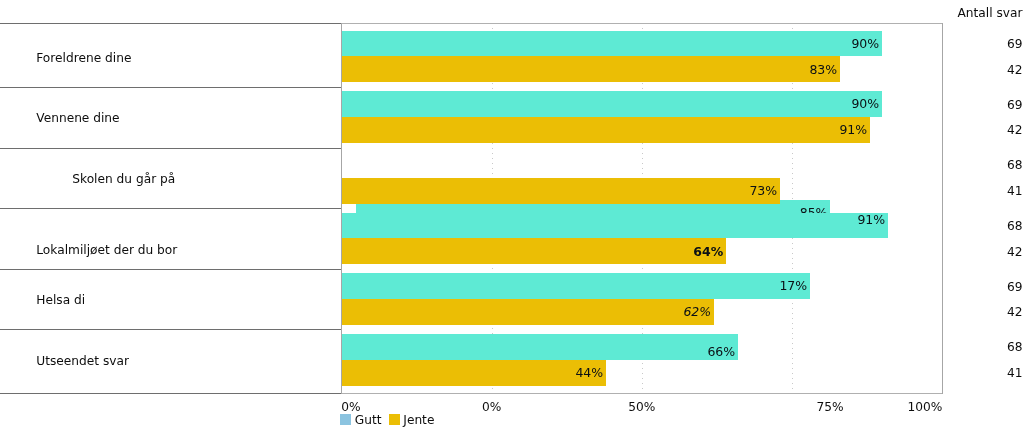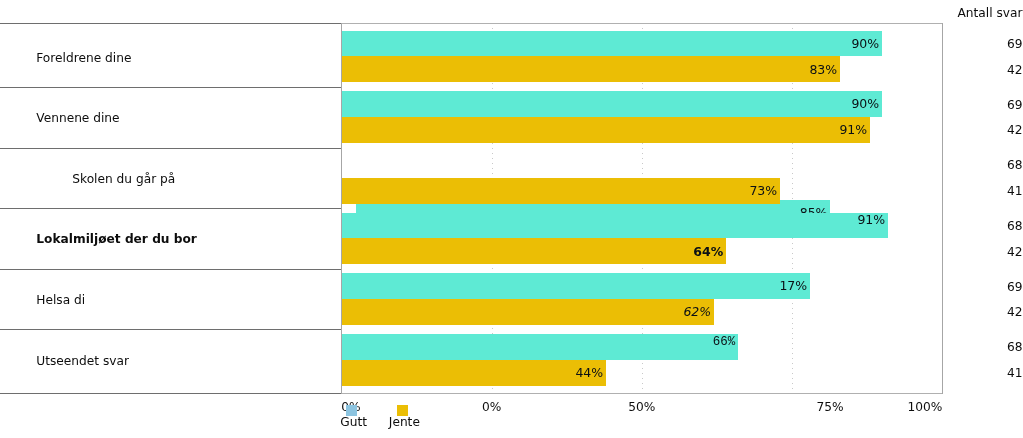--- a/index.html
+++ b/index.html
@@ -29,21 +29,21 @@
   .barlabel{position:absolute;right:2.5px;font-size:12.5px;line-height:12.5px;
             color:#0b1015;white-space:nowrap;}
   .countval{position:absolute;right:0.5px;font-size:12.2px;line-height:12.2px;
             color:#0d0d0d;white-space:nowrap;text-align:right;}
 
   
   .counthdr{position:absolute;right:0.5px;top:6.6px;font-size:12.2px;line-height:12.2px;
             color:#0d0d0d;white-space:nowrap;text-align:right;}
   .ticklabel{position:absolute;top:400.8px;font-size:12.2px;line-height:12.2px;
              color:#0d0d0d;white-space:nowrap;text-align:center;}
-  .lg-item{position:absolute;top:405px;display:flex;align-items:center;flex-direction:column;}
+  .lg-item{position:absolute;top:414px;display:flex;}
   .swatch{display:inline-block;width:11px;height:11px;margin-right:3.5px;}
   .sw-gutt {background:#8cc4e0;}
   .sw-jente{background:#ebbe05;}
   .lg-text{font-size:12.2px;line-height:12.2px;color:#0d0d0d;white-space:nowrap;}
 </style>
 </head>
 <body>
 
 <div class="root">
 
@@ -94,21 +94,21 @@
       <div class="bar bar-gutt" style="left: 356px; top: 151.9px; width: 474px; height: 25.9px; margin-top: 48px;">
           <span class="barlabel" style="top: 7.2px;">85%</span>
         </div>
       <div class="bar bar-jente" style="left: 341.7px; top: 177.8px; width: 438px; height: 25.9px; padding-left: 31px;">
           <span class="barlabel" style="top: 7.2px;">73%</span>
         </div>
       <div class="countval" style="top: 159.25px;">68</div>
       <div class="countval" style="top: 185.15px;">41</div>
     </div>
     <div class="trow">
-      <div class="catlabel" style="top: 233px; font-weight: bold;">Lokalmiljøet der du bor</div>
+      <div class="catlabel" style="top: 244px;">Lokalmiljøet der du bor</div>
       <div class="bar bar-gutt" style="left: 341.7px; top: 212.5px; width: 546px; height: 25.9px;">
           <span class="barlabel" style="top: 1px;">91%</span>
         </div>
       <div class="bar bar-jente" style="left: 341.7px; top: 238.4px; width: 384px; height: 25.9px;">
           <span class="barlabel" style="top: 7.2px; font-weight: bold;">64%</span>
         </div>
       <div class="countval" style="top: 219.85px;">68</div>
       <div class="countval" style="top: 245.75px;">42</div>
     </div>
     <div class="trow">
@@ -118,21 +118,21 @@
         </div>
       <div class="bar bar-jente" style="left: 341.7px; top: 299.1px; width: 372px; height: 25.9px; font-style: italic;">
           <span class="barlabel" style="top: 7.2px;">62%</span>
         </div>
       <div class="countval" style="top: 280.55px;">69</div>
       <div class="countval" style="top: 306.45px;">42</div>
     </div>
     <div class="trow">
       <div class="catlabel" style="top: 354.9px;">Utseendet svar</div>
       <div class="bar bar-gutt" style="left: 341.7px; top: 333.9px; width: 396px; height: 25.9px;">
-          <span class="barlabel" style="top: 2px; font-family: Liberation Mono, monospace;">66%</span>
+          <span class="barlabel" style="top: 12px;">66%</span>
         </div>
       <div class="bar bar-jente" style="left: 341.7px; top: 359.8px; width: 264px; height: 25.9px;">
           <span class="barlabel" style="top: 7.2px;">44%</span>
         </div>
       <div class="countval" style="top: 341.25px;">68</div>
       <div class="countval" style="top: 367.15px;">41</div>
     </div>
   </div>
 
   <div class="counthdr">Antall svar</div>

